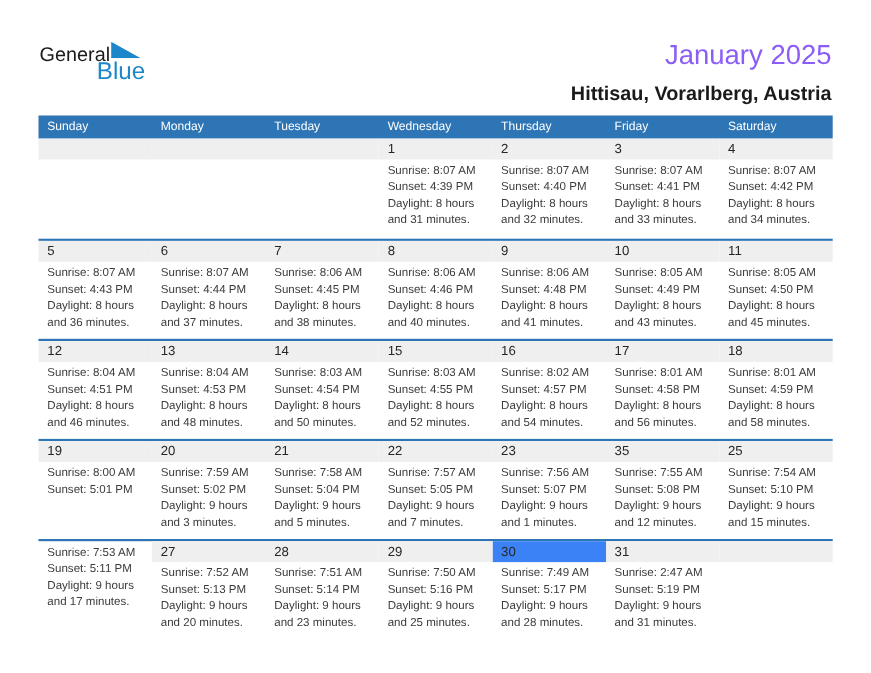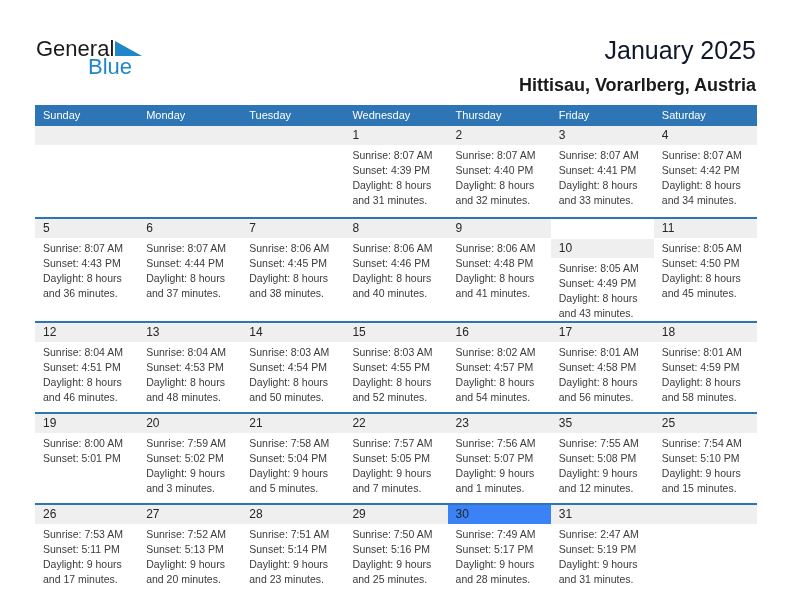--- a/index.html
+++ b/index.html
@@ -13,31 +13,31 @@
   }
   .page { width: 792px; height: 612px; position: relative; }
 
   
   .logo {
     position: absolute; left: 36px; top: 38px;
     line-height: 1;
   }
   .logo-line1 { display: flex; align-items: flex-end; }
   .logo-general {
-    font-size: 22px; color: #1a1a1a; letter-spacing: 0px; font-weight: 400;
+    font-size: 18px; color: #1a1a1a; letter-spacing: 0px; font-weight: 400;
   }
   .logo-triangle { margin-left: 1px; margin-bottom: 1px; display: inline-block; }
   .logo-line2 {
     font-size: 22px; font-weight: 400; margin-left: 52px; margin-top: -4px;
   }
 
   .title-block {
     position: absolute; right: 36px; top: 36px; text-align: right;
   }
-  .page-title { font-size: 25px; color: #0f172a; font-weight: 400; }
+  .page-title { font-size: 25px; color: #8b5cf6; font-weight: 400; }
   .page-subtitle { font-size: 18px; color: #1a1a1a; font-weight: 700; margin-top: 10px; }
 
   
   .calendar {
     position: absolute; left: 35px; right: 35px; top: 105px;
   }
   .weekday-header { display: flex; }
   .weekday-cell {
     flex: 1 1 0;
     color: #ffffff;
@@ -168,21 +168,21 @@
           </div>
           <div class="day-cell">
             <div class="day-number" style="background: rgb(239, 239, 239);">9</div>
             <div class="day-info">
               <div class="info-line">Sunrise: 8:06 AM</div>
               <div class="info-line">Sunset: 4:48 PM</div>
               <div class="info-line">Daylight: 8 hours and 41 minutes.</div>
             </div>
           </div>
           <div class="day-cell">
-            <div class="day-number" style="background: rgb(239, 239, 239); margin-top: 20px;">10</div>
+            <div class="day-number" style="background: rgb(239, 239, 239);">10</div>
             <div class="day-info">
               <div class="info-line">Sunrise: 8:05 AM</div>
               <div class="info-line">Sunset: 4:49 PM</div>
               <div class="info-line">Daylight: 8 hours and 43 minutes.</div>
             </div>
           </div>
           <div class="day-cell">
             <div class="day-number" style="background: rgb(239, 239, 239);">11</div>
             <div class="day-info">
               <div class="info-line">Sunrise: 8:05 AM</div>
@@ -301,21 +301,20 @@
             <div class="day-number" style="background: rgb(239, 239, 239);">25</div>
             <div class="day-info">
               <div class="info-line">Sunrise: 7:54 AM</div>
               <div class="info-line">Sunset: 5:10 PM</div>
               <div class="info-line">Daylight: 9 hours and 15 minutes.</div>
             </div>
           </div>
         </div>
         <div class="week-row" style="border-top-color: rgb(46, 117, 182);">
           <div class="day-cell">
-            <div class="day-number" style="background: rgb(239, 239, 239);">26</div>
             <div class="day-info">
               <div class="info-line">Sunrise: 7:53 AM</div>
               <div class="info-line">Sunset: 5:11 PM</div>
               <div class="info-line">Daylight: 9 hours and 17 minutes.</div>
             </div>
           </div>
           <div class="day-cell">
             <div class="day-number" style="background: rgb(239, 239, 239);">27</div>
             <div class="day-info">
               <div class="info-line">Sunrise: 7:52 AM</div>

